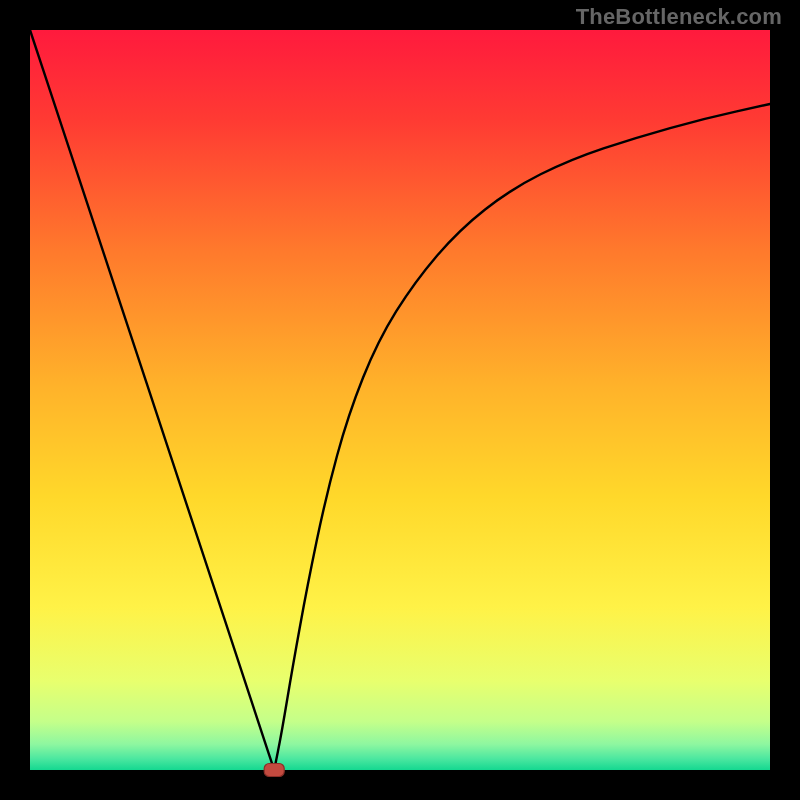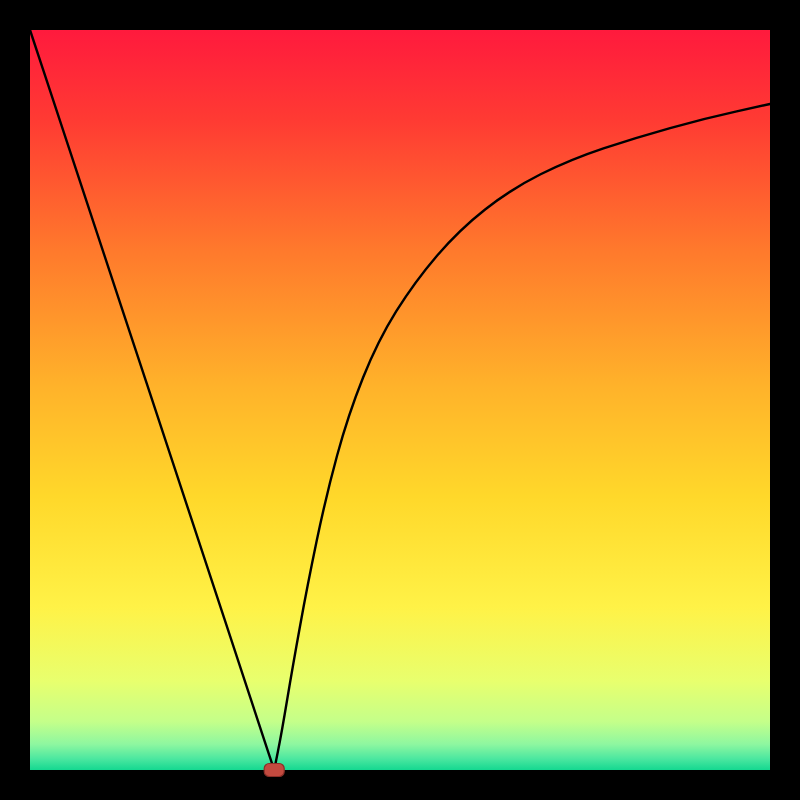--- a/index.html
+++ b/index.html
@@ -33,20 +33,21 @@
     left: 0;
     width: 800px;
     height: 800px;
     display: block;
   }
 </style>
 </head>
 <body>
 
 <div class="frame">
+  <div class="watermark">TheBottleneck.com</div>
   <svg class="plot" viewBox="0 0 800 800">
     <defs>
       <linearGradient id="bg-grad" x1="0" y1="0" x2="0" y2="1">
           <stop offset="0%" stop-color="#ff1a3d"></stop>
           <stop offset="12%" stop-color="#ff3a33"></stop>
           <stop offset="30%" stop-color="#ff7a2c"></stop>
           <stop offset="48%" stop-color="#ffb22a"></stop>
           <stop offset="63%" stop-color="#ffd82a"></stop>
           <stop offset="78%" stop-color="#fff247"></stop>
           <stop offset="88%" stop-color="#e8ff6e"></stop>

